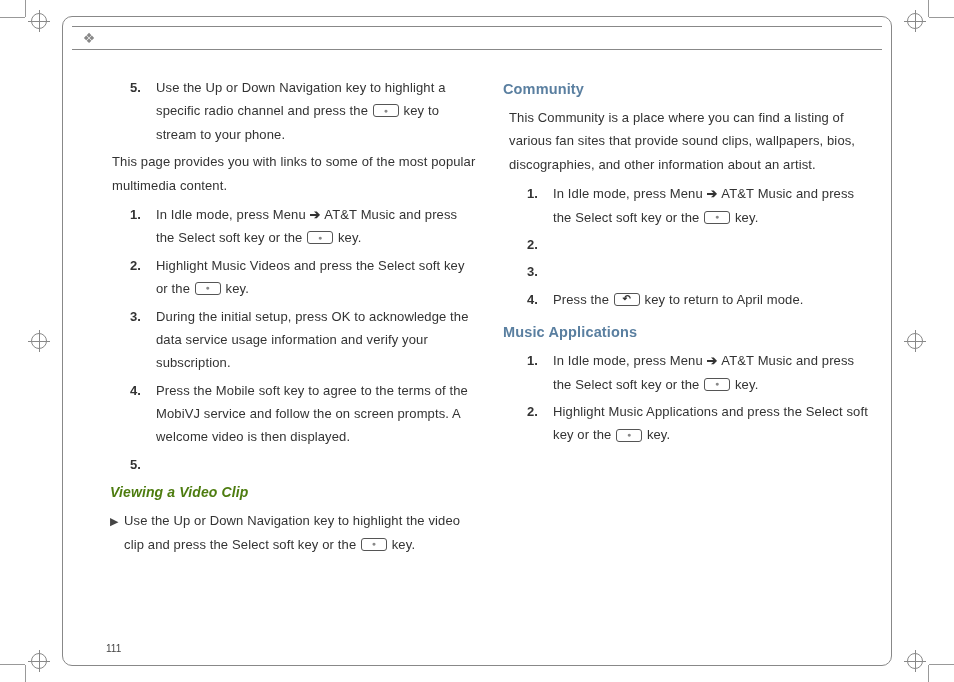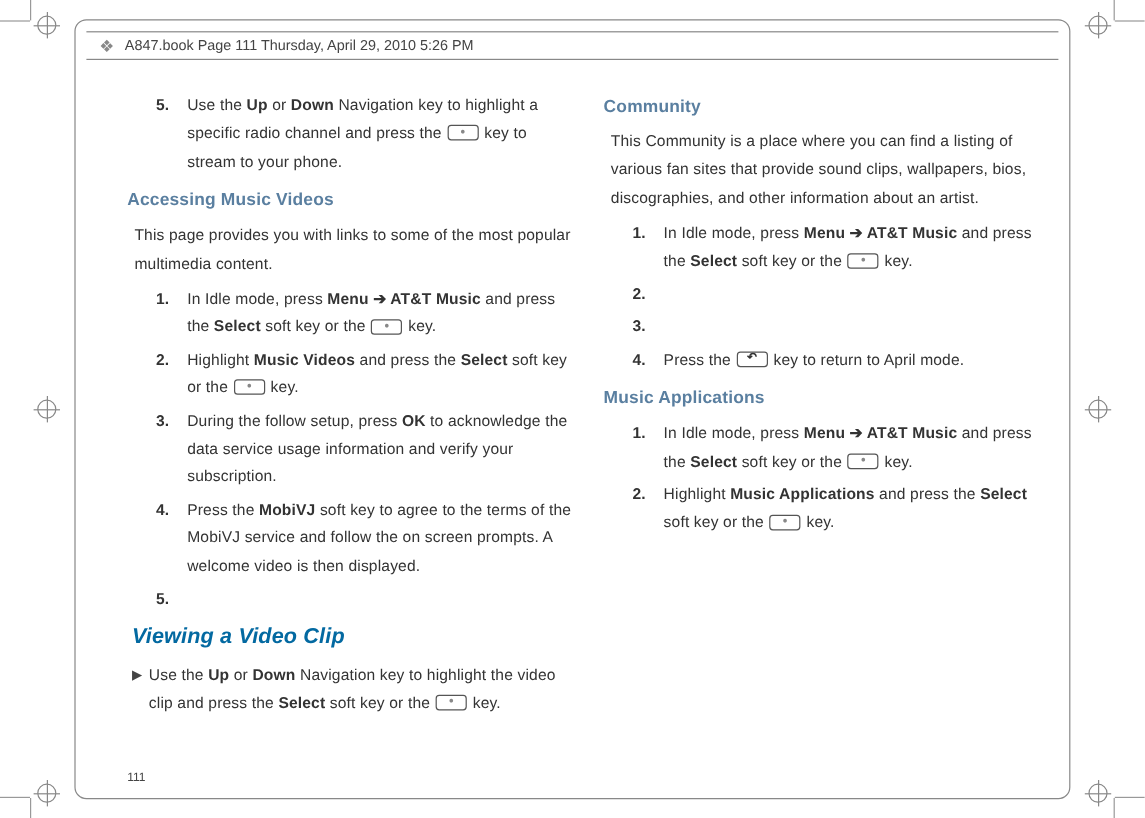--- a/index.html
+++ b/index.html
@@ -71,27 +71,27 @@
 
   .step { display: flex; margin-bottom: 4px; padding-left: 24px; }
   .step-num { width: 26px; font-weight: bold; flex-shrink: 0; }
   .step-txt { flex: 1; }
 
   .h2 {
     color: #5a7fa0; font-weight: bold; font-size: 14.5px;
     margin: 8px 0 4px 0; letter-spacing: 0.01em;
   }
   .h3 {
-    color: #0369a1; font-style: italic; font-weight: bold;
-    font-size: 18px; margin: 2px 0 4px 4px;
+    color: #4d7c0f; font-style: italic; font-weight: bold;
+    font-size: 14px; margin: 2px 0 4px 4px;
   }
   .intro { margin: 2px 0 6px 6px; }
   .bullet-line { display:flex; margin-left:4px; }
   .tri { flex-shrink:0; width:14px; font-size:11px; color:#444; padding-top:3px;}
-  .bold { font-weight: bold; }
+  .bold { font-weight: normal; }
   .arrow { font-weight: bold; }
 
   .keycap {
     display:inline-flex; align-items:center; justify-content:center;
     width:26px; height:13px; border:1px solid #555; border-radius:3px;
     vertical-align:middle; font-size:10px; color:#555; margin:0 1px;
     position:relative; top:-1px;
   }
   .keycap.circ::after { content:"●"; font-size:7px; color:#888;}
   .keycap.end::after { content:"↶"; font-size:10px; color:#333; font-weight:bold;}
@@ -114,62 +114,60 @@
 <div class="reg-mark reg-tr"></div>
 <div class="reg-mark reg-ml"></div>
 <div class="reg-mark reg-mr"></div>
 <div class="reg-mark reg-bl"></div>
 <div class="reg-mark reg-br"></div>
 
 <div class="page-frame"></div>
 
 <div class="header-band">
   <span class="header-icon">❖</span>
-  <span>A847.book  Page 111  Thursday, April 29, 2010  5:26 PM</span>
 </div>
 
 <div class="content">
 
   <div class="col">
 
     <div class="step">
       <span class="step-num">5.</span>
       <span class="step-txt">
         <span>Use the </span><span class="bold">Up</span><span> or </span><span class="bold">Down</span><span> Navigation key to highlight a specific radio channel and press the </span><span class="keycap circ"></span><span> key to stream to your phone.</span>
       </span>
     </div>
 
-    <div class="h2">Accessing Music Videos</div>
     <div class="intro">This page provides you with links to some of the most popular multimedia content.</div>
 
     <div class="step">
       <span class="step-num">1.</span>
       <span class="step-txt">
         <span>In Idle mode, press </span><span class="bold">Menu</span><span class="arrow"> ➔ </span><span class="bold">AT&amp;T Music</span><span> and press the </span><span class="bold">Select</span><span> soft key or the </span><span class="keycap circ"></span><span> key.</span>
       </span>
     </div>
 
     <div class="step">
       <span class="step-num">2.</span>
       <span class="step-txt">
         <span>Highlight </span><span class="bold">Music Videos</span><span> and press the </span><span class="bold">Select</span><span> soft key or the </span><span class="keycap circ"></span><span> key.</span>
       </span>
     </div>
 
     <div class="step">
       <span class="step-num">3.</span>
       <span class="step-txt">
-        <span>During the follow setup, press </span><span class="bold">OK</span><span> to acknowledge the data service usage information and verify your subscription.</span>
+        <span>During the initial setup, press </span><span class="bold">OK</span><span> to acknowledge the data service usage information and verify your subscription.</span>
       </span>
     </div>
 
     <div class="step">
       <span class="step-num">4.</span>
       <span class="step-txt">
-        <span>Press the </span><span class="bold">MobiVJ</span><span> soft key to agree to the terms of the MobiVJ service and follow the on screen prompts. A welcome video is then displayed.</span>
+        <span>Press the </span><span class="bold">Mobile</span><span> soft key to agree to the terms of the MobiVJ service and follow the on screen prompts. A welcome video is then displayed.</span>
       </span>
     </div>
 
     <div class="step">
       <span class="step-num">5.</span>
     </div>
 
     <div class="h3">Viewing a Video Clip</div>
     <div class="bullet-line">
       <span class="tri">▶</span>

